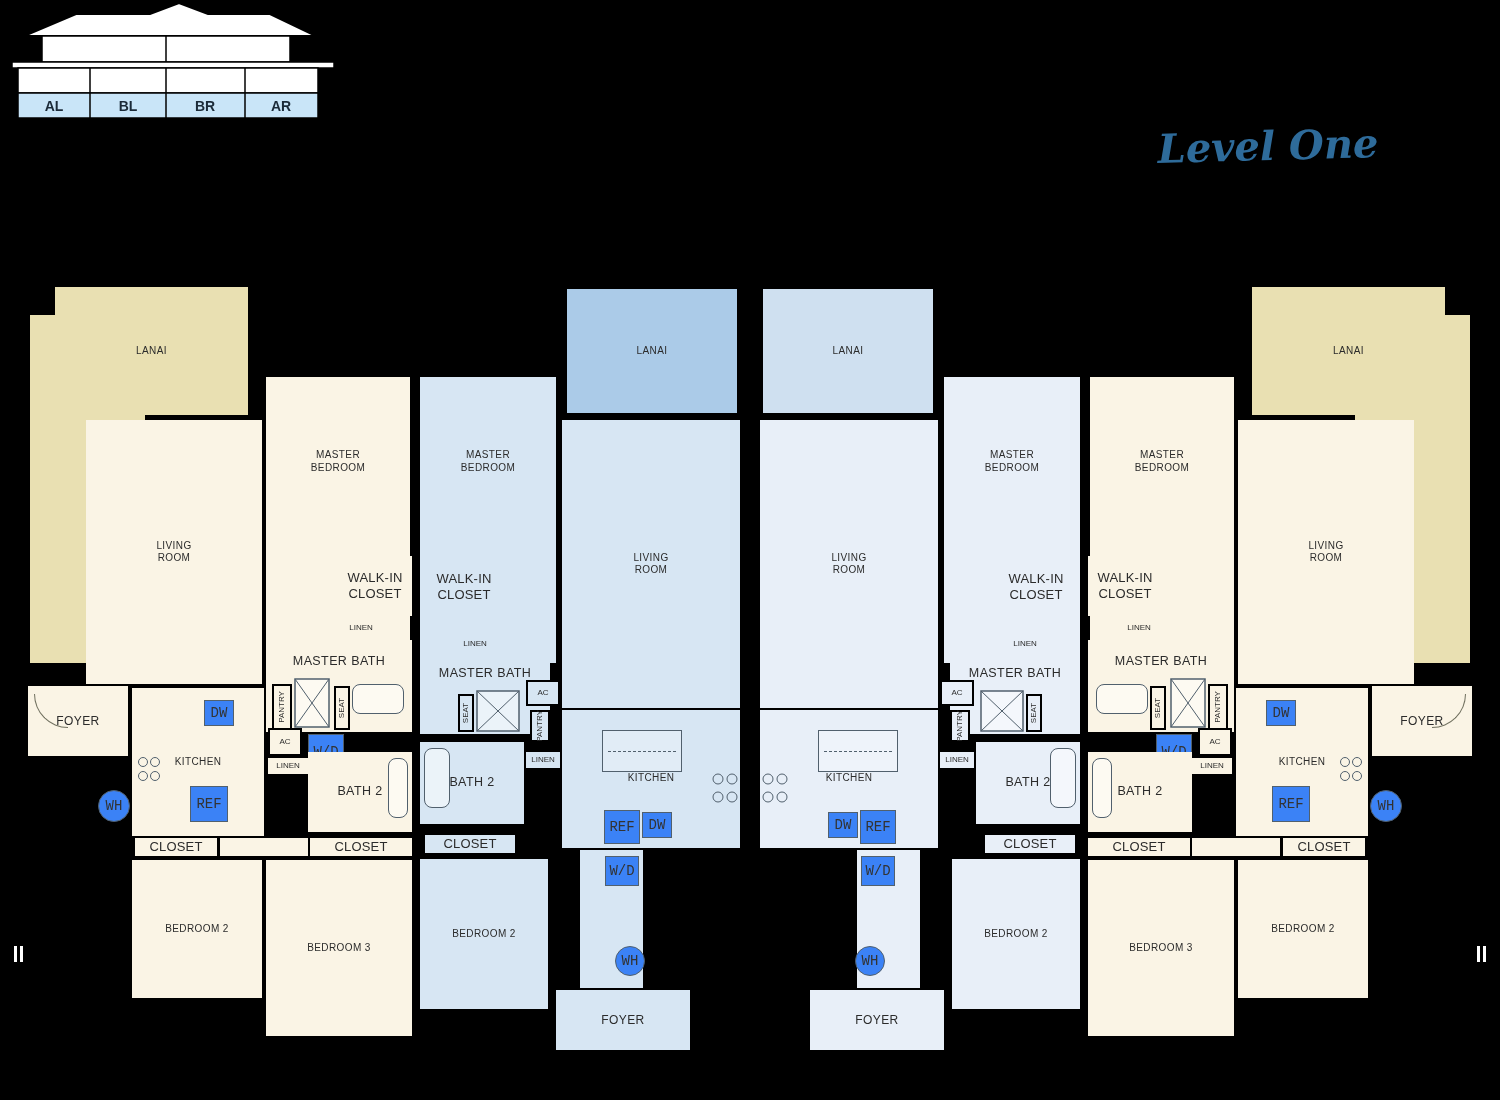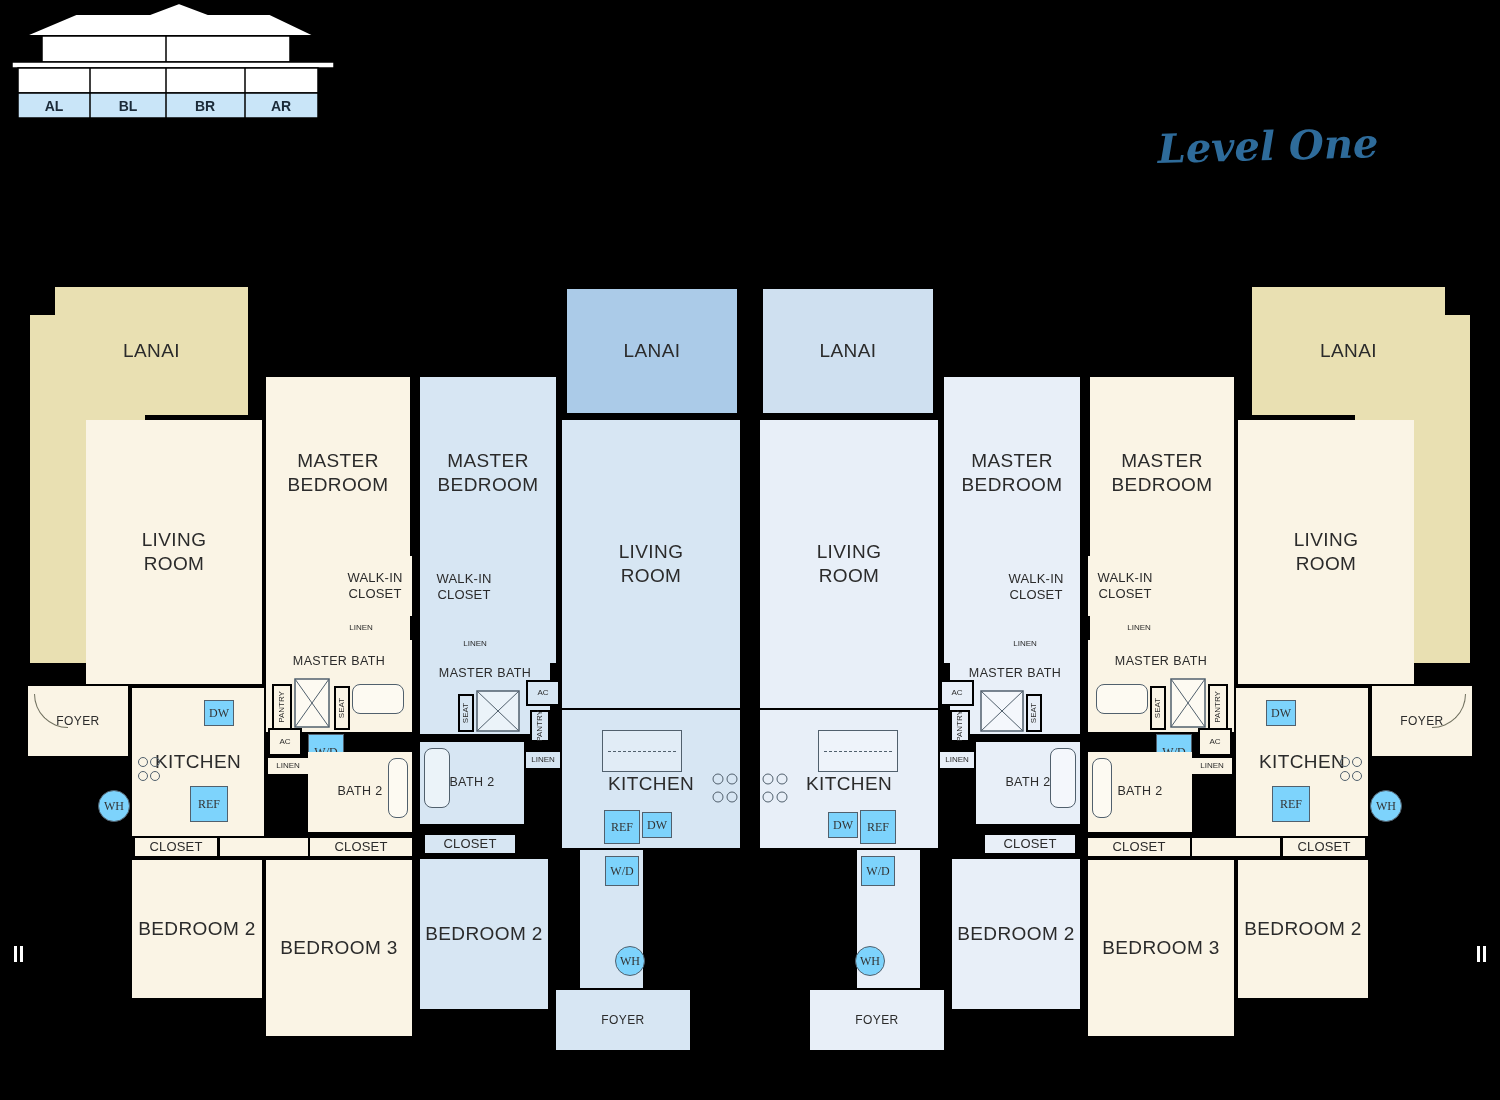--- a/index.html
+++ b/index.html
@@ -2,29 +2,29 @@
 <html><head>
 <meta charset="utf-8">
 <style>
   html,body{margin:0;padding:0;background:#000;}
   #canvas{position:relative;width:1500px;height:1100px;background:#000;overflow:hidden;}
   .room{position:absolute;display:flex;align-items:center;justify-content:center;text-align:center;
         font-family:"Liberation Sans",sans-serif;color:#2b2b2b;letter-spacing:.4px;
         white-space:pre-line;line-height:1.25;box-sizing:border-box;}
   .fa{background:#faf4e5}.fbl{background:#d7e6f3}.fbr{background:#e8eff8}
   .tan{background:#e9e0b2}.lbl-fill{background:#abcbe8}.lbr-fill{background:#cfe0f0}
-  .f13{font-size:19px}.f12{font-size:12.5px}.f10{font-size:12px}
+  .f13{font-size:10px}.f12{font-size:12.5px}.f10{font-size:12px}
   .f8{font-size:13px;letter-spacing:.2px}.f7{font-size:8px;letter-spacing:0}
   .top{align-items:flex-start;padding-top:14px}
   .pt70{align-items:flex-start;padding-top:72px}
   .ptk{align-items:flex-start;padding-top:62px}
   .inbox{border:2px solid #000}
   .appl{position:absolute;display:flex;align-items:center;justify-content:center;
-        font-family:Liberation Serif, serif;font-size:12px;color:#333;
-        background:#7dd3fc;border:1.5px solid #51606d;box-sizing:border-box;text-align:center}
+        font-family:Liberation Mono, monospace;font-size:14px;color:#333;
+        background:#3b82f6;border:1.5px solid #51606d;box-sizing:border-box;text-align:center}
   .circle{border-radius:50%}
   .tub{position:absolute;border:1.5px solid #51606d;border-radius:8px;background:rgba(255,255,255,.5);box-sizing:border-box}
   .island{position:absolute;border:1.5px solid #51606d;box-sizing:border-box;background:rgba(255,255,255,.25)}
   .island:after{content:"";position:absolute;left:6%;right:6%;top:50%;border-top:1.3px dashed #51606d}
   .vlabel{transform:rotate(-90deg);white-space:nowrap}
   .fix{position:absolute}
   .arcq{position:absolute;border:1.3px solid #6f6f5e;border-top:none;border-right:none;
         border-radius:0 0 0 100%;background:transparent;box-sizing:border-box}
   .flip{transform:scaleX(-1)}
   .edge-mark{position:absolute;width:9px;height:16px;

